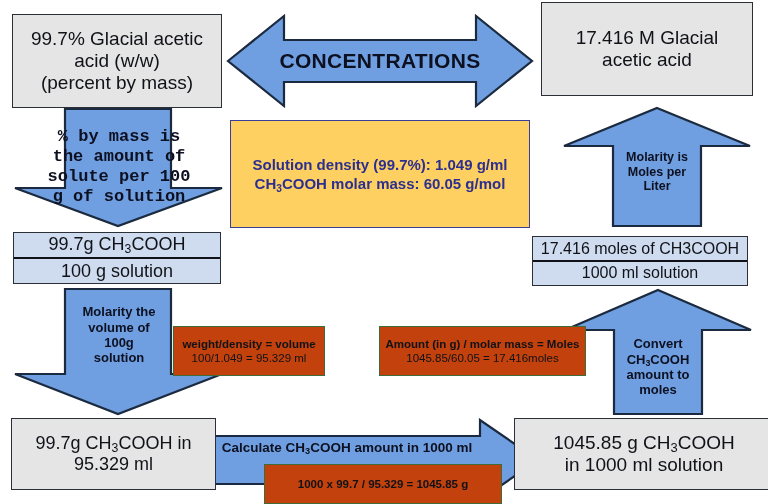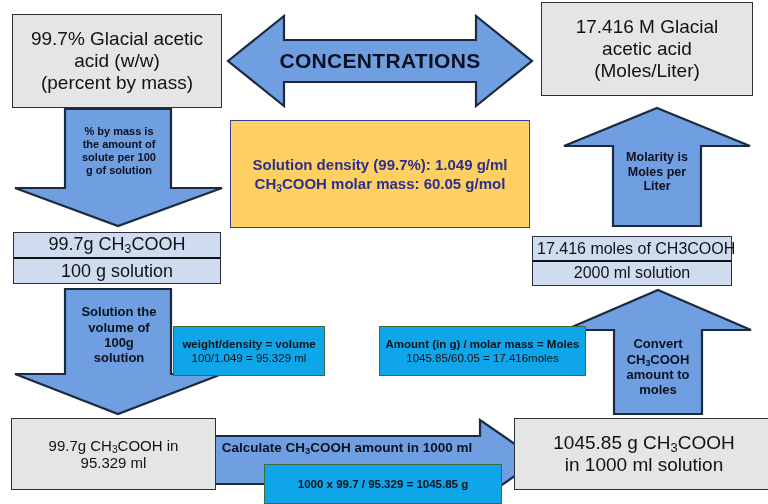--- a/index.html
+++ b/index.html
@@ -72,21 +72,21 @@
     align-items: center;
     justify-content: center;
     text-align: center;
     font-weight: bold;
     line-height: 1.3;
   }
   .yellowbox .line { white-space: nowrap; }
 
   
   .greenbox {
-    background: #0ea5e9;
+    background: #c2410c;
     border: 1.5px solid #3f6b3a;
     color: #101218;
     display: flex;
     flex-direction: column;
     align-items: center;
     justify-content: center;
     text-align: center;
     line-height: 1.25;
   }
   .greenbox .f1 { font-weight: bold; white-space: nowrap; }
@@ -134,28 +134,27 @@
 
   <div class="node box" style="left:12px; top:14px; width:210px; height:94px; font-size:19px;">
     <span class="line">99.7% Glacial acetic</span>
     <span class="line">acid (w/w)</span>
     <span class="line">(percent by mass)</span>
   </div>
 
   <div class="node box" style="left:541px; top:2px; width:212px; height:94px; font-size:19px;">
     <span class="line">17.416 M Glacial</span>
     <span class="line">acetic acid</span>
-    <span class="line">(Moles/Liter)</span>
   </div>
 
   <div class="arrow" style="left:13px; top:108px; width:212px; height:120px;">
     <svg width="212" height="120" viewBox="0 0 212 120">
       <polygon points="52,1 158,1 158,80 209,80 105,118 2,80 52,80" fill="#6f9fe0" stroke="#1b2a3f" stroke-width="2.2" stroke-linejoin="miter"></polygon>
     </svg>
-    <div class="alabel" style="left:40px; top:4px; width:132px; height:78px; font-size:11px;">
+    <div class="alabel" style="left:40px; top:20px; width:132px; height:78px; font-size:17px;font-family:Liberation Mono, monospace;">
       <span class="line">% by mass is</span>
       <span class="line">the amount of</span>
       <span class="line">solute per 100</span>
       <span class="line">g of solution</span>
     </div>
   </div>
 
   <div class="arrow" style="left:562px; top:106px; width:190px; height:122px;">
     <svg width="190" height="122" viewBox="0 0 190 122">
       <polygon points="95,2 188,40 139,40 139,120 51,120 51,40 2,40" fill="#6f9fe0" stroke="#1b2a3f" stroke-width="2.2" stroke-linejoin="miter"></polygon>
@@ -170,31 +169,31 @@
   <div class="node yellowbox" style="left:230px; top:120px; width:300px; height:108px; font-size:15px;">
     <span class="line">Solution density (99.7%): 1.049 g/ml</span>
     <span class="line"><span>CH</span><sub>3</sub><span>COOH molar mass: 60.05 g/mol</span></span>
   </div>
 
   <div class="node fracbox" style="left:13px; top:232px; width:208px; height:52px; font-size:18px;">
     <span class="num"><span>99.7g CH</span><sub>3</sub><span>COOH</span></span>
     <span class="den">100 g solution</span>
   </div>
 
-  <div class="node fracbox" style="left:532px; top:236px; width:200px; height:50px; font-size:16px;">
+  <div class="node fracbox" style="left:532px; top:236px; width:216px; height:50px; font-size:16px;">
     <span class="num">17.416 moles of CH3COOH</span>
-    <span class="den">2000 ml solution</span>
+    <span class="den">1000 ml solution</span>
   </div>
 
   <div class="arrow" style="left:13px; top:288px; width:212px; height:128px;">
     <svg width="212" height="128" viewBox="0 0 212 128">
       <polygon points="52,1 158,1 158,86 209,86 105,126 2,86 52,86" fill="#6f9fe0" stroke="#1b2a3f" stroke-width="2.2" stroke-linejoin="miter"></polygon>
     </svg>
     <div class="alabel" style="left:42px; top:6px; width:128px; height:82px; font-size:13px;">
-      <span class="line">Solution the</span>
+      <span class="line">Molarity the</span>
       <span class="line">volume of</span>
       <span class="line">100g</span>
       <span class="line">solution</span>
     </div>
   </div>
 
   <div class="arrow" style="left:563px; top:288px; width:190px; height:128px;">
     <svg width="190" height="128" viewBox="0 0 190 128">
       <polygon points="95,2 188,42 139,42 139,126 51,126 51,42 2,42" fill="#6f9fe0" stroke="#1b2a3f" stroke-width="2.2" stroke-linejoin="miter"></polygon>
     </svg>
@@ -223,21 +222,21 @@
     <div class="alabel" style="left:10px; top:18px; width:258px; height:48px; font-size:13.5px;gap:8px;">
       <span class="line"><span>Calculate CH</span><sub>3</sub><span>COOH amount in 1000 ml</span></span>
       <span class="line">solution</span>
     </div>
   </div>
 
   <div class="node greenbox" style="left:264px; top:464px; width:238px; height:40px; font-size:11.5px; z-index:5;">
     <span class="f1">1000 x 99.7 / 95.329 = 1045.85 g</span>
   </div>
 
-  <div class="node box" style="left:11px; top:418px; width:205px; height:72px; font-size:15px; z-index:3;">
+  <div class="node box" style="left:11px; top:418px; width:205px; height:72px; font-size:18px; z-index:3;">
     <span class="line"><span>99.7g CH</span><sub>3</sub><span>COOH in</span></span>
     <span class="line">95.329 ml</span>
   </div>
 
   <div class="node box" style="left:514px; top:418px; width:260px; height:72px; font-size:19px; z-index:3;">
     <span class="line"><span>1045.85 g CH</span><sub>3</sub><span>COOH</span></span>
     <span class="line">in 1000 ml solution</span>
   </div>
 
 </div>

